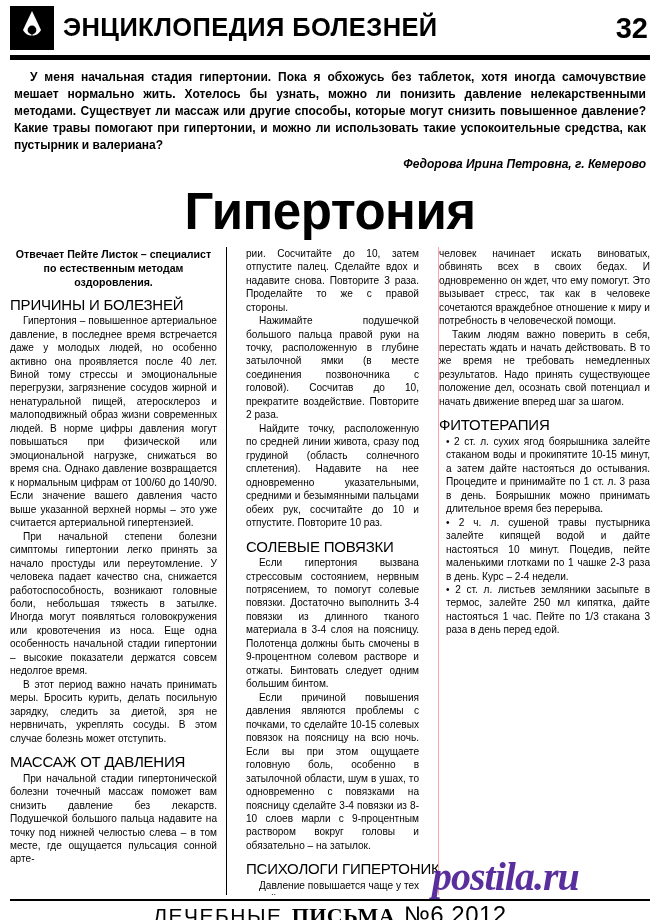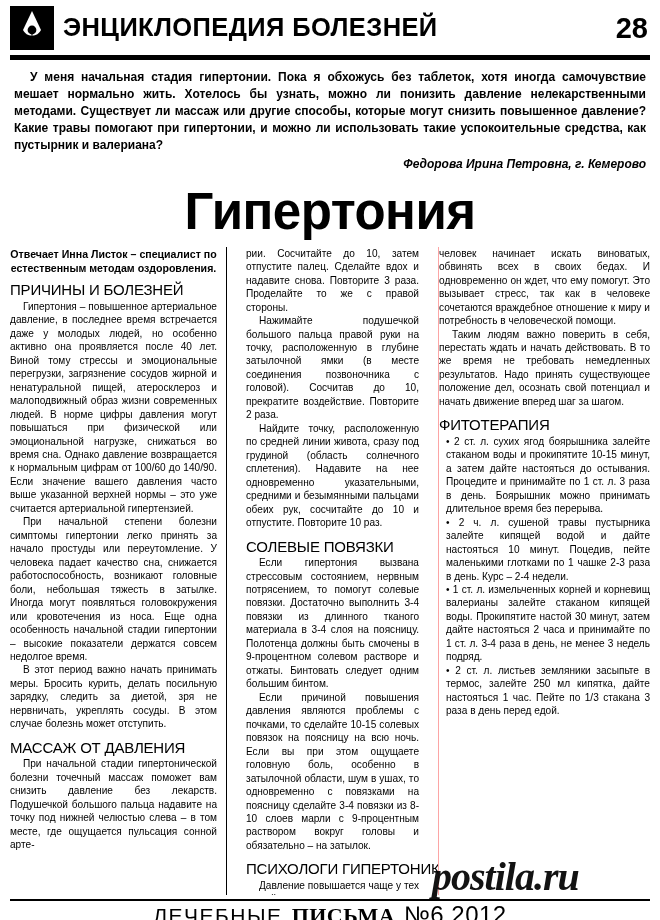--- a/index.html
+++ b/index.html
@@ -178,21 +178,21 @@
   
   .watermark {
     position: absolute;
     left: 432px;
     top: 857px;
     font-family: "Liberation Serif", serif;
     font-style: italic;
     font-weight: bold;
     font-size: 40px;
     line-height: 1;
-    color: #000000;
+    color: #4c1d95;
     opacity: 0.92;
     letter-spacing: -1px;
     pointer-events: none;
     white-space: nowrap;
   }
 </style>
 </head>
 <body>
 
 <div class="page">
@@ -200,35 +200,35 @@
   <div class="masthead">
     <div class="nib-badge">
       <svg width="44" height="44" viewBox="0 0 44 44" aria-hidden="true">
         <rect x="0" y="0" width="44" height="44" fill="#000"></rect>
         <path d="M22 5 L31 24 A10 10 0 0 1 13 24 Z" fill="#fff"></path>
         <circle cx="22" cy="24" r="4.4" fill="#000"></circle>
         <path d="M21.3 24 L22 39 L22.7 24 Z" fill="#000"></path>
       </svg>
     </div>
     <div class="masthead-title">ЭНЦИКЛОПЕДИЯ БОЛЕЗНЕЙ</div>
-    <div class="page-number">28</div>
+    <div class="page-number">32</div>
   </div>
   <div class="rule-thick"></div>
 
   <div class="question">
     <p>У меня начальная стадия гипертонии. Пока я обхожусь без таблеток, хотя иногда самочувствие мешает нормально жить. Хотелось бы узнать, можно ли понизить давление нелекарственными методами. Существует ли массаж или другие способы, которые могут снизить повышенное давление? Какие травы помогают при гипертонии, и можно ли использовать такие успокоительные средства, как пустырник и валериана?</p>
     <span class="signature">Федорова Ирина Петровна, г. Кемерово</span>
   </div>
 
   <h1 class="headline">Гипертония</h1>
 
   <div class="body-area">
 
     <div class="col col-1">
-      <p class="lead-in">Отвечает Инна Листок – специалист по естественным методам оздоровления.</p>
+      <p class="lead-in">Отвечает Пейте Листок – специалист по естественным методам оздоровления.</p>
       <div class="section-head first">ПРИЧИНЫ И БОЛЕЗНЕЙ</div>
       <p>Гипертония – повышенное артериальное давление, в последнее время встречается даже у молодых людей, но особенно активно она проявляется после 40 лет. Виной тому стрессы и эмоциональные перегрузки, загрязнение сосудов жирной и ненатуральной пищей, атеросклероз и малоподвижный образ жизни современных людей. В норме цифры давления могут повышаться при физической или эмоциональной нагрузке, снижаться во время сна. Однако давление возвращается к нормальным цифрам от 100/60 до 140/90. Если значение вашего давления часто выше указанной верхней нормы – это уже считается артериальной гипертензией.</p>
       <p>При начальной степени болезни симптомы гипертонии легко принять за начало простуды или переутомление. У человека падает качество сна, снижается работоспособность, возникают головные боли, небольшая тяжесть в затылке. Иногда могут появляться головокружения или кровотечения из носа. Еще одна особенность начальной стадии гипертонии – высокие показатели держатся совсем недолгое время.</p>
       <p>В этот период важно начать принимать меры. Бросить курить, делать посильную зарядку, следить за диетой, зря не нервничать, укреплять сосуды. В этом случае болезнь может отступить.</p>
       <div class="section-head">МАССАЖ ОТ ДАВЛЕНИЯ</div>
       <p>При начальной стадии гипертонической болезни точечный массаж поможет вам снизить давление без лекарств. Подушечкой большого пальца надавите на точку под нижней челюстью слева – в том месте, где ощущается пульсация сонной арте-</p>
     </div>
 
     <div class="col col-2">
       <p class="no-indent">рии. Сосчитайте до 10, затем отпустите палец. Сделайте вдох и надавите снова. Повторите 3 раза. Проделайте то же с правой стороны.</p>
@@ -240,21 +240,20 @@
       <div class="section-head">ПСИХОЛОГИ ГИПЕРТОНИКА</div>
       <p>Давление повышается чаще у тех людей, которые длительно сдерживали свои мысли, творческие порывы. С течением времени нереализованный</p>
     </div>
 
     <div class="col col-3">
       <p class="no-indent">человек начинает искать виноватых, обвинять всех в своих бедах. И одновременно он ждет, что ему помогут. Это вызывает стресс, так как в человеке сочетаются враждебное отношение к миру и потребность в человеческой помощи.</p>
       <p>Таким людям важно поверить в себя, перестать ждать и начать действовать. В то же время не требовать немедленных результатов. Надо принять существующее положение дел, осознать свой потенциал и начать движение вперед шаг за шагом.</p>
       <div class="section-head">ФИТОТЕРАПИЯ</div>
       <p class="bullet">2 ст. л. сухих ягод боярышника залейте стаканом воды и прокипятите 10-15 минут, а затем дайте настояться до остывания. Процедите и принимайте по 1 ст. л. 3 раза в день. Боярышник можно принимать длительное время без перерыва.</p>
       <p class="bullet">2 ч. л. сушеной травы пустырника залейте кипящей водой и дайте настояться 10 минут. Поцедив, пейте маленькими глотками по 1 чашке 2-3 раза в день. Курс – 2-4 недели.</p>
-      <p class="bullet">1 ст. л. измельченных корней и корневищ валерианы залейте стаканом кипящей воды. Прокипятите настой 30 минут, затем дайте настояться 2 часа и принимайте по 1 ст. л. 3-4 раза в день, не менее 3 недель подряд.</p>
       <p class="bullet">2 ст. л. листьев земляники засыпьте в термос, залейте 250 мл кипятка, дайте настояться 1 час. Пейте по 1/3 стакана 3 раза в день перед едой.</p>
     </div>
 
   </div>
 
   <div class="footer-rule"></div>
   <div class="footer">
     <span class="footer-word-1">ЛЕЧЕБНЫЕ</span>
     <span class="footer-word-2">ПИСЬМА</span>
     <span class="footer-issue">№6 2012</span>

